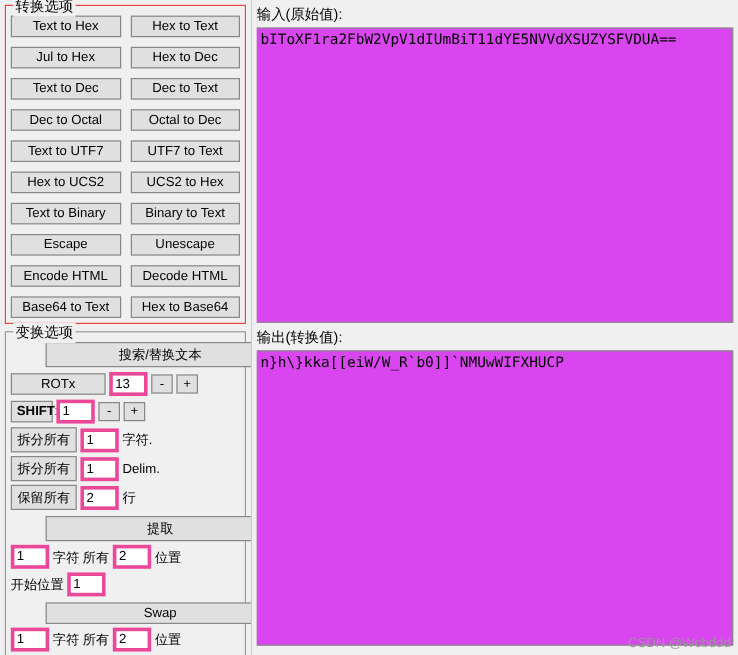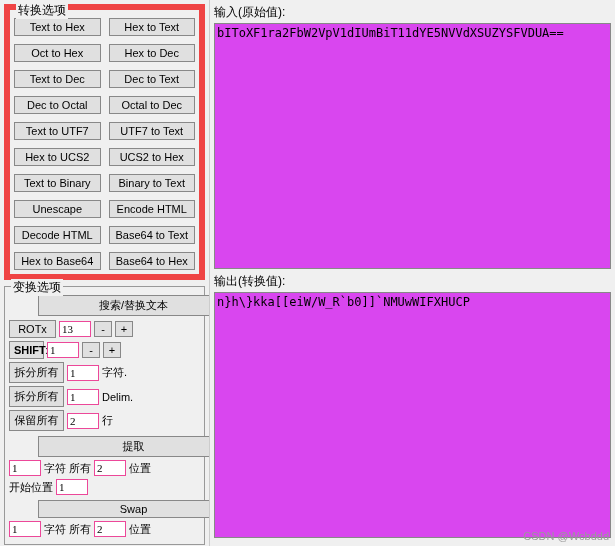--- a/index.html
+++ b/index.html
@@ -23,21 +23,21 @@
     }
 
     .right-panel {
       flex: 1;
       display: flex;
       flex-direction: column;
       padding: 4px;
     }
 
     .group-box {
-      border: 6px solid #ef4444;
+      border: 1px solid #ef4444;
       padding: 4px;
       margin-bottom: 6px;
       position: relative;
     }
 
     .group-box-title {
       position: absolute;
       top: -8px;
       left: 6px;
       background: #f0f0f0;
@@ -88,23 +88,23 @@
     .row {
       display: flex;
       align-items: center;
       gap: 3px;
       margin-bottom: 3px;
     }
 
     .small-input {
       width: 32px;
       font-size: 11px;
-      border: 1px solid #ec4899;
+      border: 3px solid #ec4899;
       padding: 1px 2px;
-      font-family: Liberation Serif, serif;
+      font-family: Liberation Sans, sans-serif;
     }
 
     .plusminus-btn {
       width: 18px;
       padding: 1px 2px;
       font-size: 11px;
     }
 
     .suffix-label {
       font-size: 11px;
@@ -148,48 +148,48 @@
 </head>
 <body>
 
 <div class="left-panel">
 
   <div class="group-box">
     <span class="group-box-title">转换选项</span>
     <div class="btn-grid">
       <button>Text to Hex</button>
       <button>Hex to Text</button>
-      <button>Oct to Hex</button>
+      <button>Jul to Hex</button>
       <button>Hex to Dec</button>
       <button>Text to Dec</button>
       <button>Dec to Text</button>
       <button>Dec to Octal</button>
       <button>Octal to Dec</button>
       <button>Text to UTF7</button>
       <button>UTF7 to Text</button>
       <button>Hex to UCS2</button>
       <button>UCS2 to Hex</button>
       <button>Text to Binary</button>
       <button>Binary to Text</button>
+      <button>Escape</button>
       <button>Unescape</button>
       <button>Encode HTML</button>
       <button>Decode HTML</button>
       <button>Base64 to Text</button>
       <button>Hex to Base64</button>
-      <button>Base64 to Hex</button>
     </div>
   </div>
 
   <div class="transform-section">
     <span class="transform-section-title">变换选项</span>
 
     <button class="full-width-btn">搜索/替换文本</button>
 
     <div class="row" style="margin-top:4px;">
-      <button style="width:47px;">ROTx</button>
+      <button style="width:79px;">ROTx</button>
       <input class="small-input" type="text" value="13" style="">
       <button class="plusminus-btn">-</button>
       <button class="plusminus-btn">+</button>
     </div>
 
     <div class="row">
       <button style="width:35px;font-weight:bold;">SHIFTx</button>
       <input class="small-input" type="text" value="1" style="">
       <button class="plusminus-btn">-</button>
       <button class="plusminus-btn">+</button>

